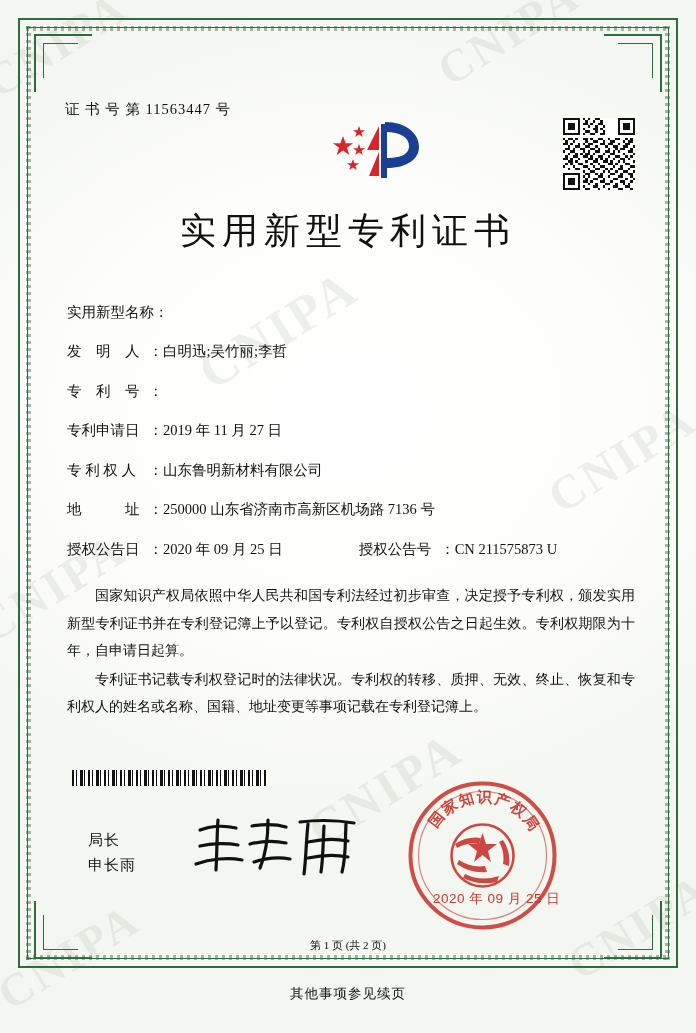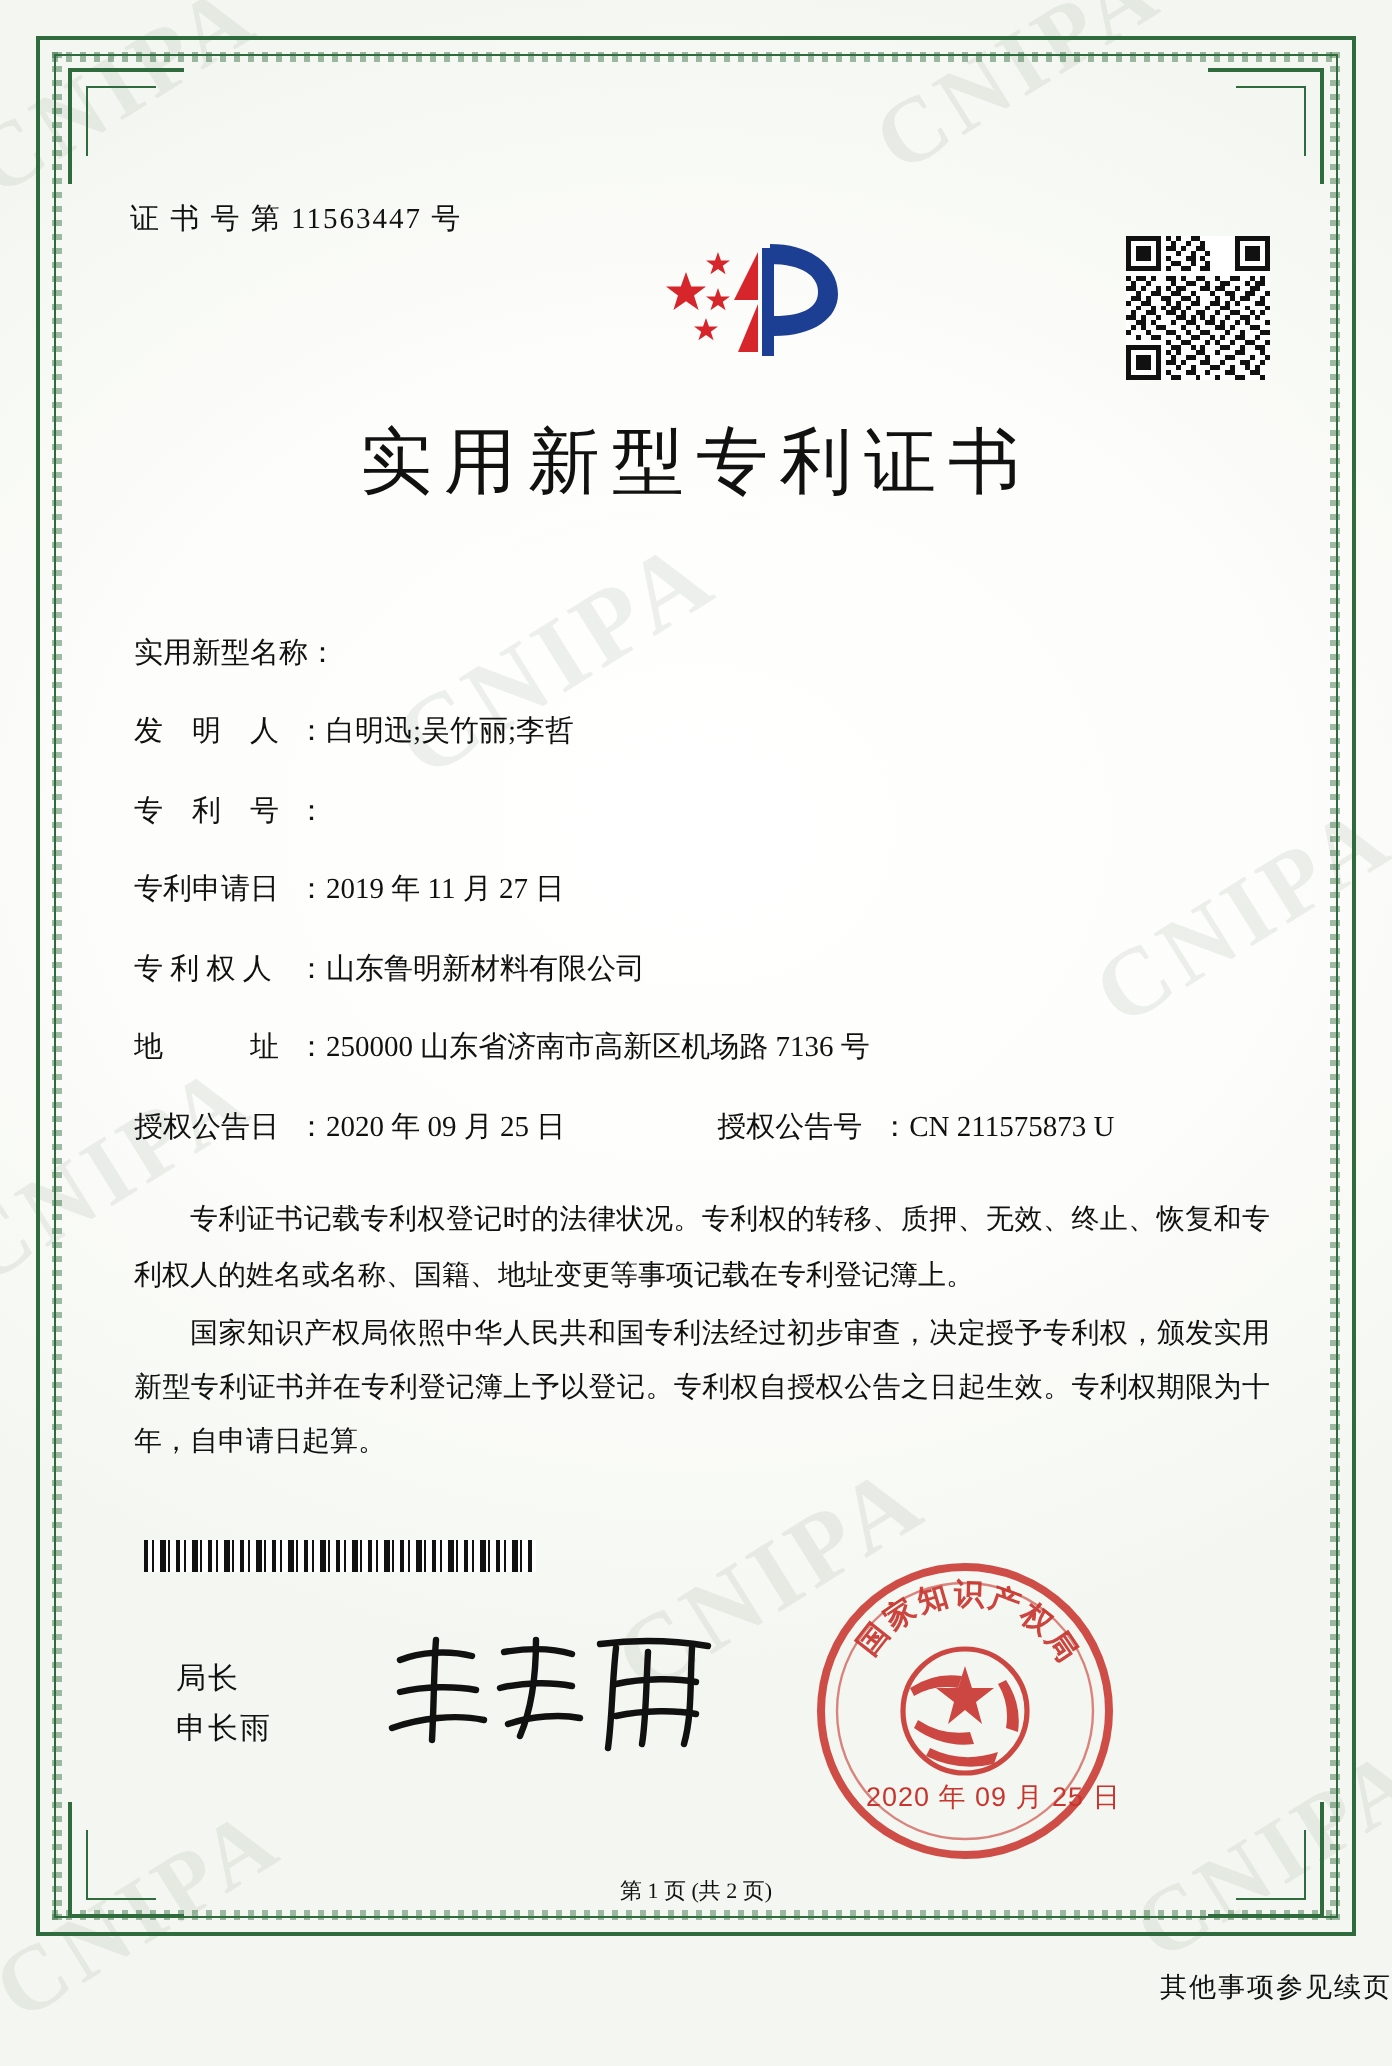--- a/index.html
+++ b/index.html
@@ -122,21 +122,21 @@
     text-align: center;
     font-size: 36px;
     font-weight: normal;
     letter-spacing: 6px;
     margin: 88px 0 0 0;
     color: #111;
     font-family: "Liberation Serif", "DejaVu Serif", serif;
   }
 
   .fields {
-    margin-top: 60px;
+    margin-top: 45px;
     padding-left: 12px;
   }
   .field-row {
     display: flex;
     align-items: baseline;
     font-size: 14.5px;
     line-height: 1.55;
     margin-bottom: 17px;
     color: #111;
   }
@@ -217,21 +217,21 @@
     top: 938px;
     text-align: center;
     font-size: 11px;
     color: #111;
   }
 
   .footnote {
     position: absolute;
     left: 0; right: 0;
     top: 985px;
-    text-align: right;
+    text-align: center;
     font-size: 13.5px;
     color: #111;
     letter-spacing: 1px;
   }
 </style>
 </head>
 <body>
 
 <div class="page">
 
@@ -536,22 +536,22 @@
         <span class="field-label sp">
           <span>授权公告号</span>
             <span>：</span>
         </span>
         <span class="field-value">CN 211575873 U</span>
       </div>
 
     </div>
 
     <div class="paragraphs">
+      <p>国家知识产权局依照中华人民共和国专利法经过初步审查，决定授予专利权，颁发实用新型专利证书并在专利登记簿上予以登记。专利权自授权公告之日起生效。专利权期限为十年，自申请日起算。</p>
       <p>专利证书记载专利权登记时的法律状况。专利权的转移、质押、无效、终止、恢复和专利权人的姓名或名称、国籍、地址变更等事项记载在专利登记簿上。</p>
-      <p>国家知识产权局依照中华人民共和国专利法经过初步审查，决定授予专利权，颁发实用新型专利证书并在专利登记簿上予以登记。专利权自授权公告之日起生效。专利权期限为十年，自申请日起算。</p>
     </div>
 
   </div>
 
   <div class="barcode"></div>
 
   <div class="sig-block">
     <div>局长</div>
     <div>申长雨</div>
   </div>

